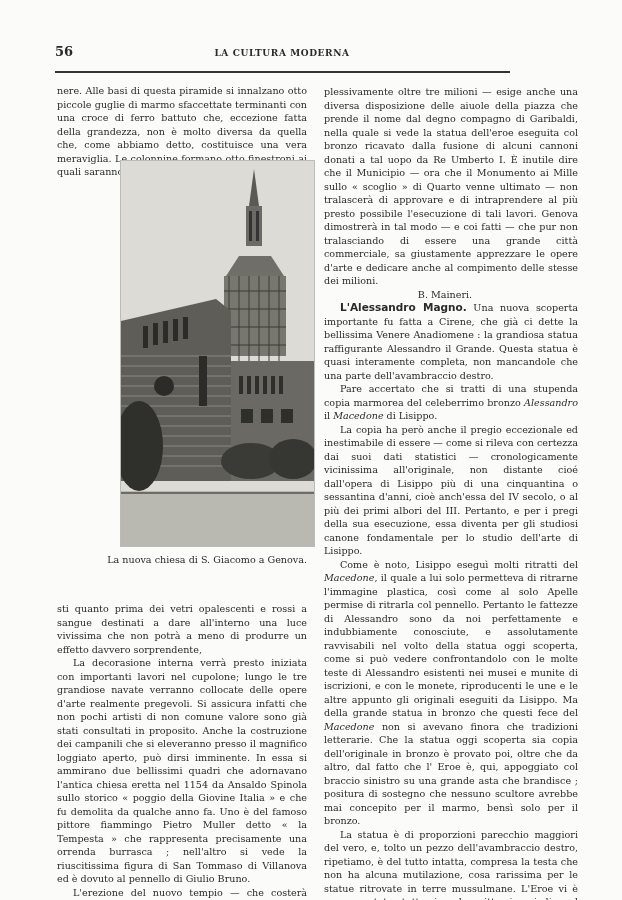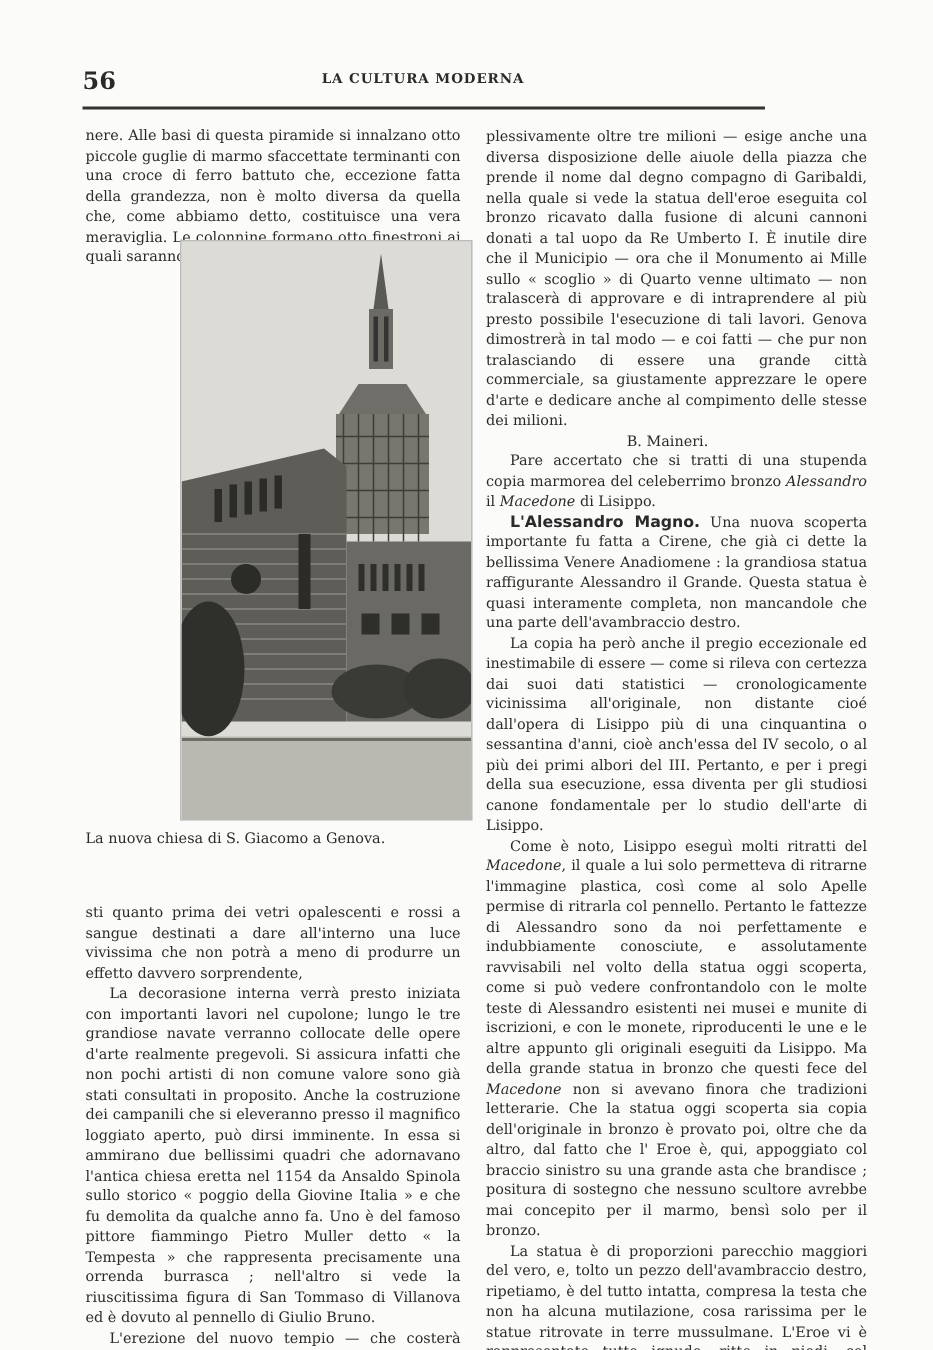--- a/index.html
+++ b/index.html
@@ -1,31 +1,31 @@
 <!DOCTYPE html>
 <html><head>
 <meta charset="utf-8">
 <style>
   html, body { margin:0; padding:0; }
   body { width:622px; height:900px; background:#fbfbf9; position:relative; overflow:hidden;
          font-family:"DejaVu Serif", "Liberation Serif", serif; color:#2a2a2a; }
   .header { position:absolute; left:55px; top:44px; width:454px; height:22px; }
-  .page-number { position:absolute; left:0; top:0; font-size:16px; font-weight:bold; }
+  .page-number { position:absolute; left:0; top:0; font-size:13px; font-weight:bold; }
   .running-title { position:absolute; left:0; right:0; top:4px; text-align:center; font-size:9px; letter-spacing:0.6px; font-weight:bold; }
   .rule { position:absolute; left:55px; top:71px; width:455px; height:2px; background:#333; }
   .col { position:absolute; font-size:9.6px; line-height:13.5px; text-align:justify; }
   .col p { margin:0; }
   .col .ind { text-indent:16px; }
   .left-top { left:57px; top:84px; width:250px; }
   .left-bottom { left:57px; top:582px; width:250px;margin-top:20px; }
   .right { left:324px; top:85px; width:254px; }
   .sig { text-align:center; padding-right:12px; }
   .head-bold { font-family:"DejaVu Sans", "Liberation Sans", sans-serif; font-weight:bold; font-size:10.5px; }
   .photo { position:absolute; left:120px; top:160px; width:193px; height:385px; background:#e6e5e0; overflow:hidden; border:1px solid #bbb; }
-  .caption { position:absolute; left:57px; top:554px; width:250px; text-align:left; font-size:9.6px; }
+  .caption { position:absolute; left:57px; top:554px; width:250px; text-align:right; font-size:9.6px; }
   em { font-style:italic; }
 </style>
 </head>
 <body>
 
 <div class="header">
   <span class="page-number">56</span>
   <div class="running-title">LA CULTURA MODERNA</div>
 </div>
 <div class="rule"></div>
@@ -108,18 +108,18 @@
 
 <div class="col left-bottom">
   <p>sti quanto prima dei vetri opalescenti e rossi a sangue destinati a dare all'interno una luce vivissima che non potrà a meno di produrre un effetto davvero sorprendente,</p>
   <p class="ind">La decorasione interna verrà presto iniziata con importanti lavori nel cupolone; lungo le tre grandiose navate verranno collocate delle opere d'arte realmente pregevoli. Si assicura infatti che non pochi artisti di non comune valore sono già stati consultati in proposito. Anche la costruzione dei campanili che si eleveranno presso il magnifico loggiato aperto, può dirsi imminente. In essa si ammirano due bellissimi quadri che adornavano l'antica chiesa eretta nel 1154 da Ansaldo Spinola sullo storico « poggio della Giovine Italia » e che fu demolita da qualche anno fa. Uno è del famoso pittore fiammingo Pietro Muller detto « la Tempesta » che rappresenta precisamente una orrenda burrasca ; nell'altro si vede la riuscitissima figura di San Tommaso di Villanova ed è dovuto al pennello di Giulio Bruno.</p>
   <p class="ind">L'erezione del nuovo tempio — che costerà com-</p>
 </div>
 
 <div class="col right">
   <p>plessivamente oltre tre milioni — esige anche una diversa disposizione delle aiuole della piazza che prende il nome dal degno compagno di Garibaldi, nella quale si vede la statua dell'eroe eseguita col bronzo ricavato dalla fusione di alcuni cannoni donati a tal uopo da Re Umberto I. È inutile dire che il Municipio — ora che il Monumento ai Mille sullo « scoglio » di Quarto venne ultimato — non tralascerà di approvare e di intraprendere al più presto possibile l'esecuzione di tali lavori. Genova dimostrerà in tal modo — e coi fatti — che pur non tralasciando di essere una grande città commerciale, sa giustamente apprezzare le opere d'arte e dedicare anche al compimento delle stesse dei milioni.</p>
   <p class="sig">B. Maineri.</p>
+  <p class="ind"><span class="head-bold">L'Alessandro Magno.</span><span> Una nuova scoperta importante fu fatta a Cirene, che già ci dette la bellissima Venere Anadiomene : la grandiosa statua raffigurante Alessandro il Grande. Questa statua è quasi interamente completa, non mancandole che una parte dell'avambraccio destro.</span></p>
   <p class="ind"><span>Pare accertato che si tratti di una stupenda copia marmorea del celeberrimo bronzo </span><em>Alessandro</em><span> il </span><em>Macedone</em><span> di Lisippo.</span></p>
-  <p class="ind"><span class="head-bold">L'Alessandro Magno.</span><span> Una nuova scoperta importante fu fatta a Cirene, che già ci dette la bellissima Venere Anadiomene : la grandiosa statua raffigurante Alessandro il Grande. Questa statua è quasi interamente completa, non mancandole che una parte dell'avambraccio destro.</span></p>
   <p class="ind">La copia ha però anche il pregio eccezionale ed inestimabile di essere — come si rileva con certezza dai suoi dati statistici — cronologicamente vicinissima all'originale, non distante cioé dall'opera di Lisippo più di una cinquantina o sessantina d'anni, cioè anch'essa del IV secolo, o al più dei primi albori del III. Pertanto, e per i pregi della sua esecuzione, essa diventa per gli studiosi canone fondamentale per lo studio dell'arte di Lisippo.</p>
   <p class="ind"><span>Come è noto, Lisippo eseguì molti ritratti del </span><em>Macedone</em><span>, il quale a lui solo permetteva di ritrarne l'immagine plastica, così come al solo Apelle permise di ritrarla col pennello. Pertanto le fattezze di Alessandro sono da noi perfettamente e indubbiamente conosciute, e assolutamente ravvisabili nel volto della statua oggi scoperta, come si può vedere confrontandolo con le molte teste di Alessandro esistenti nei musei e munite di iscrizioni, e con le monete, riproducenti le une e le altre appunto gli originali eseguiti da Lisippo. Ma della grande statua in bronzo che questi fece del </span><em>Macedone</em><span> non si avevano finora che tradizioni letterarie. Che la statua oggi scoperta sia copia dell'originale in bronzo è provato poi, oltre che da altro, dal fatto che l' Eroe è, qui, appoggiato col braccio sinistro su una grande asta che brandisce ; positura di sostegno che nessuno scultore avrebbe mai concepito per il marmo, bensì solo per il bronzo.</span></p>
   <p class="ind">La statua è di proporzioni parecchio maggiori del vero, e, tolto un pezzo dell'avambraccio destro, ripetiamo, è del tutto intatta, compresa la testa che non ha alcuna mutilazione, cosa rarissima per le statue ritrovate in terre mussulmane. L'Eroe vi è rappresentato tutto ignudo, ritto in piedi, col braccio destro teso, brandendo con la sinistra mano l'asta guerriera su cui si appoggia, in attitudine fiera, da conquistatore, idealizzato in tutta la persona e la fattura, con la giovine testa leonina dalle chiome arruffate, con lo sguardo fisso e diritto al cielo. Ciò che corrisponde alle tradizioni letterarie sulla statua di Lisippo, come si rileva fra l'altro dall'accenno fattone in un epigramma dell'Antologia Palatina, dove si domanda all'Eroe: « Perché guardi il cielo, non contento forse di aver conquistato la terra ? . . . »</p>
 </div>
 
 </body></html>

